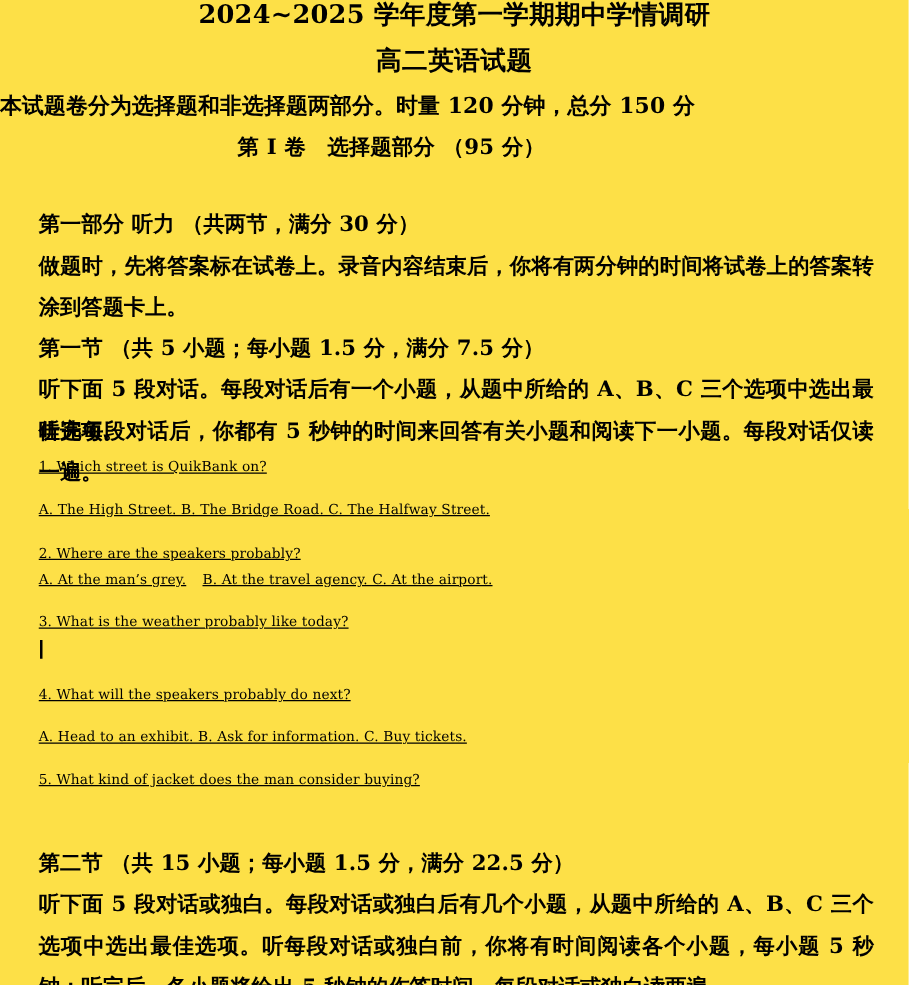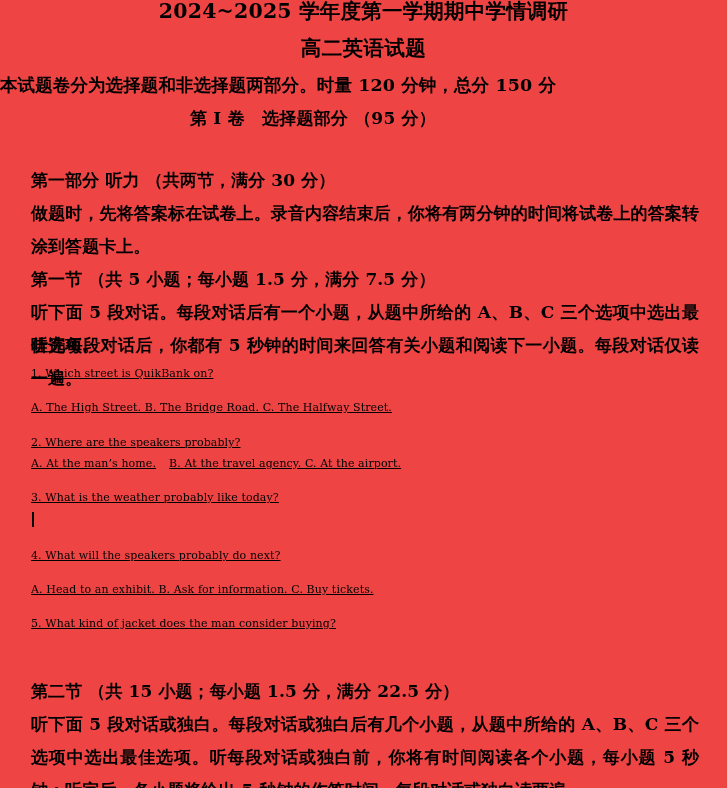--- a/index.html
+++ b/index.html
@@ -13,21 +13,21 @@
     overflow: hidden;
     font-family: "DejaVu Serif", "Liberation Serif", serif;
     color: #000000;
     -webkit-font-smoothing: none;
   }
 
   .page {
     position: relative;
     width: 727px;
     height: 788px;
-    background: #ef4444;
+    background: #fde047;
     box-sizing: border-box;
   }
 
   
   .title-main {
     position: absolute;
     left: 0;
     top: -4px;
     width: 727px;
     text-align: center;
@@ -145,21 +145,21 @@
 
   <div class="block cn-para" style="top:301px;">听完每段对话后，你都有 5 秒钟的时间来回答有关小题和阅读下一小题。每段对话仅读一遍。</div>
 
   <div class="block en-line" style="top:329px;">1. Which street is QuikBank on?</div>
 
   <div class="block en-line" style="top:363px;">A. The High Street. B. The Bridge Road. C. The Halfway Street.</div>
 
   <div class="block en-line" style="top:398px;">2. Where are the speakers probably?</div>
 
   <div class="block en-line" style="top:419px;">
-    <span>A. At the man’s home.</span><span class="sp3"></span><span>B. At the travel agency. C. At the airport.</span>
+    <span>A. At the man’s grey.</span><span class="sp3"></span><span>B. At the travel agency. C. At the airport.</span>
   </div>
 
   <div class="block en-line" style="top:453px;">3. What is the weather probably like today?</div>
 
   <div class="block en-line" style="top:477px;">
     <span class="caret"></span>
   </div>
 
   <div class="block en-line" style="top:511px;">4. What will the speakers probably do next?</div>
 

